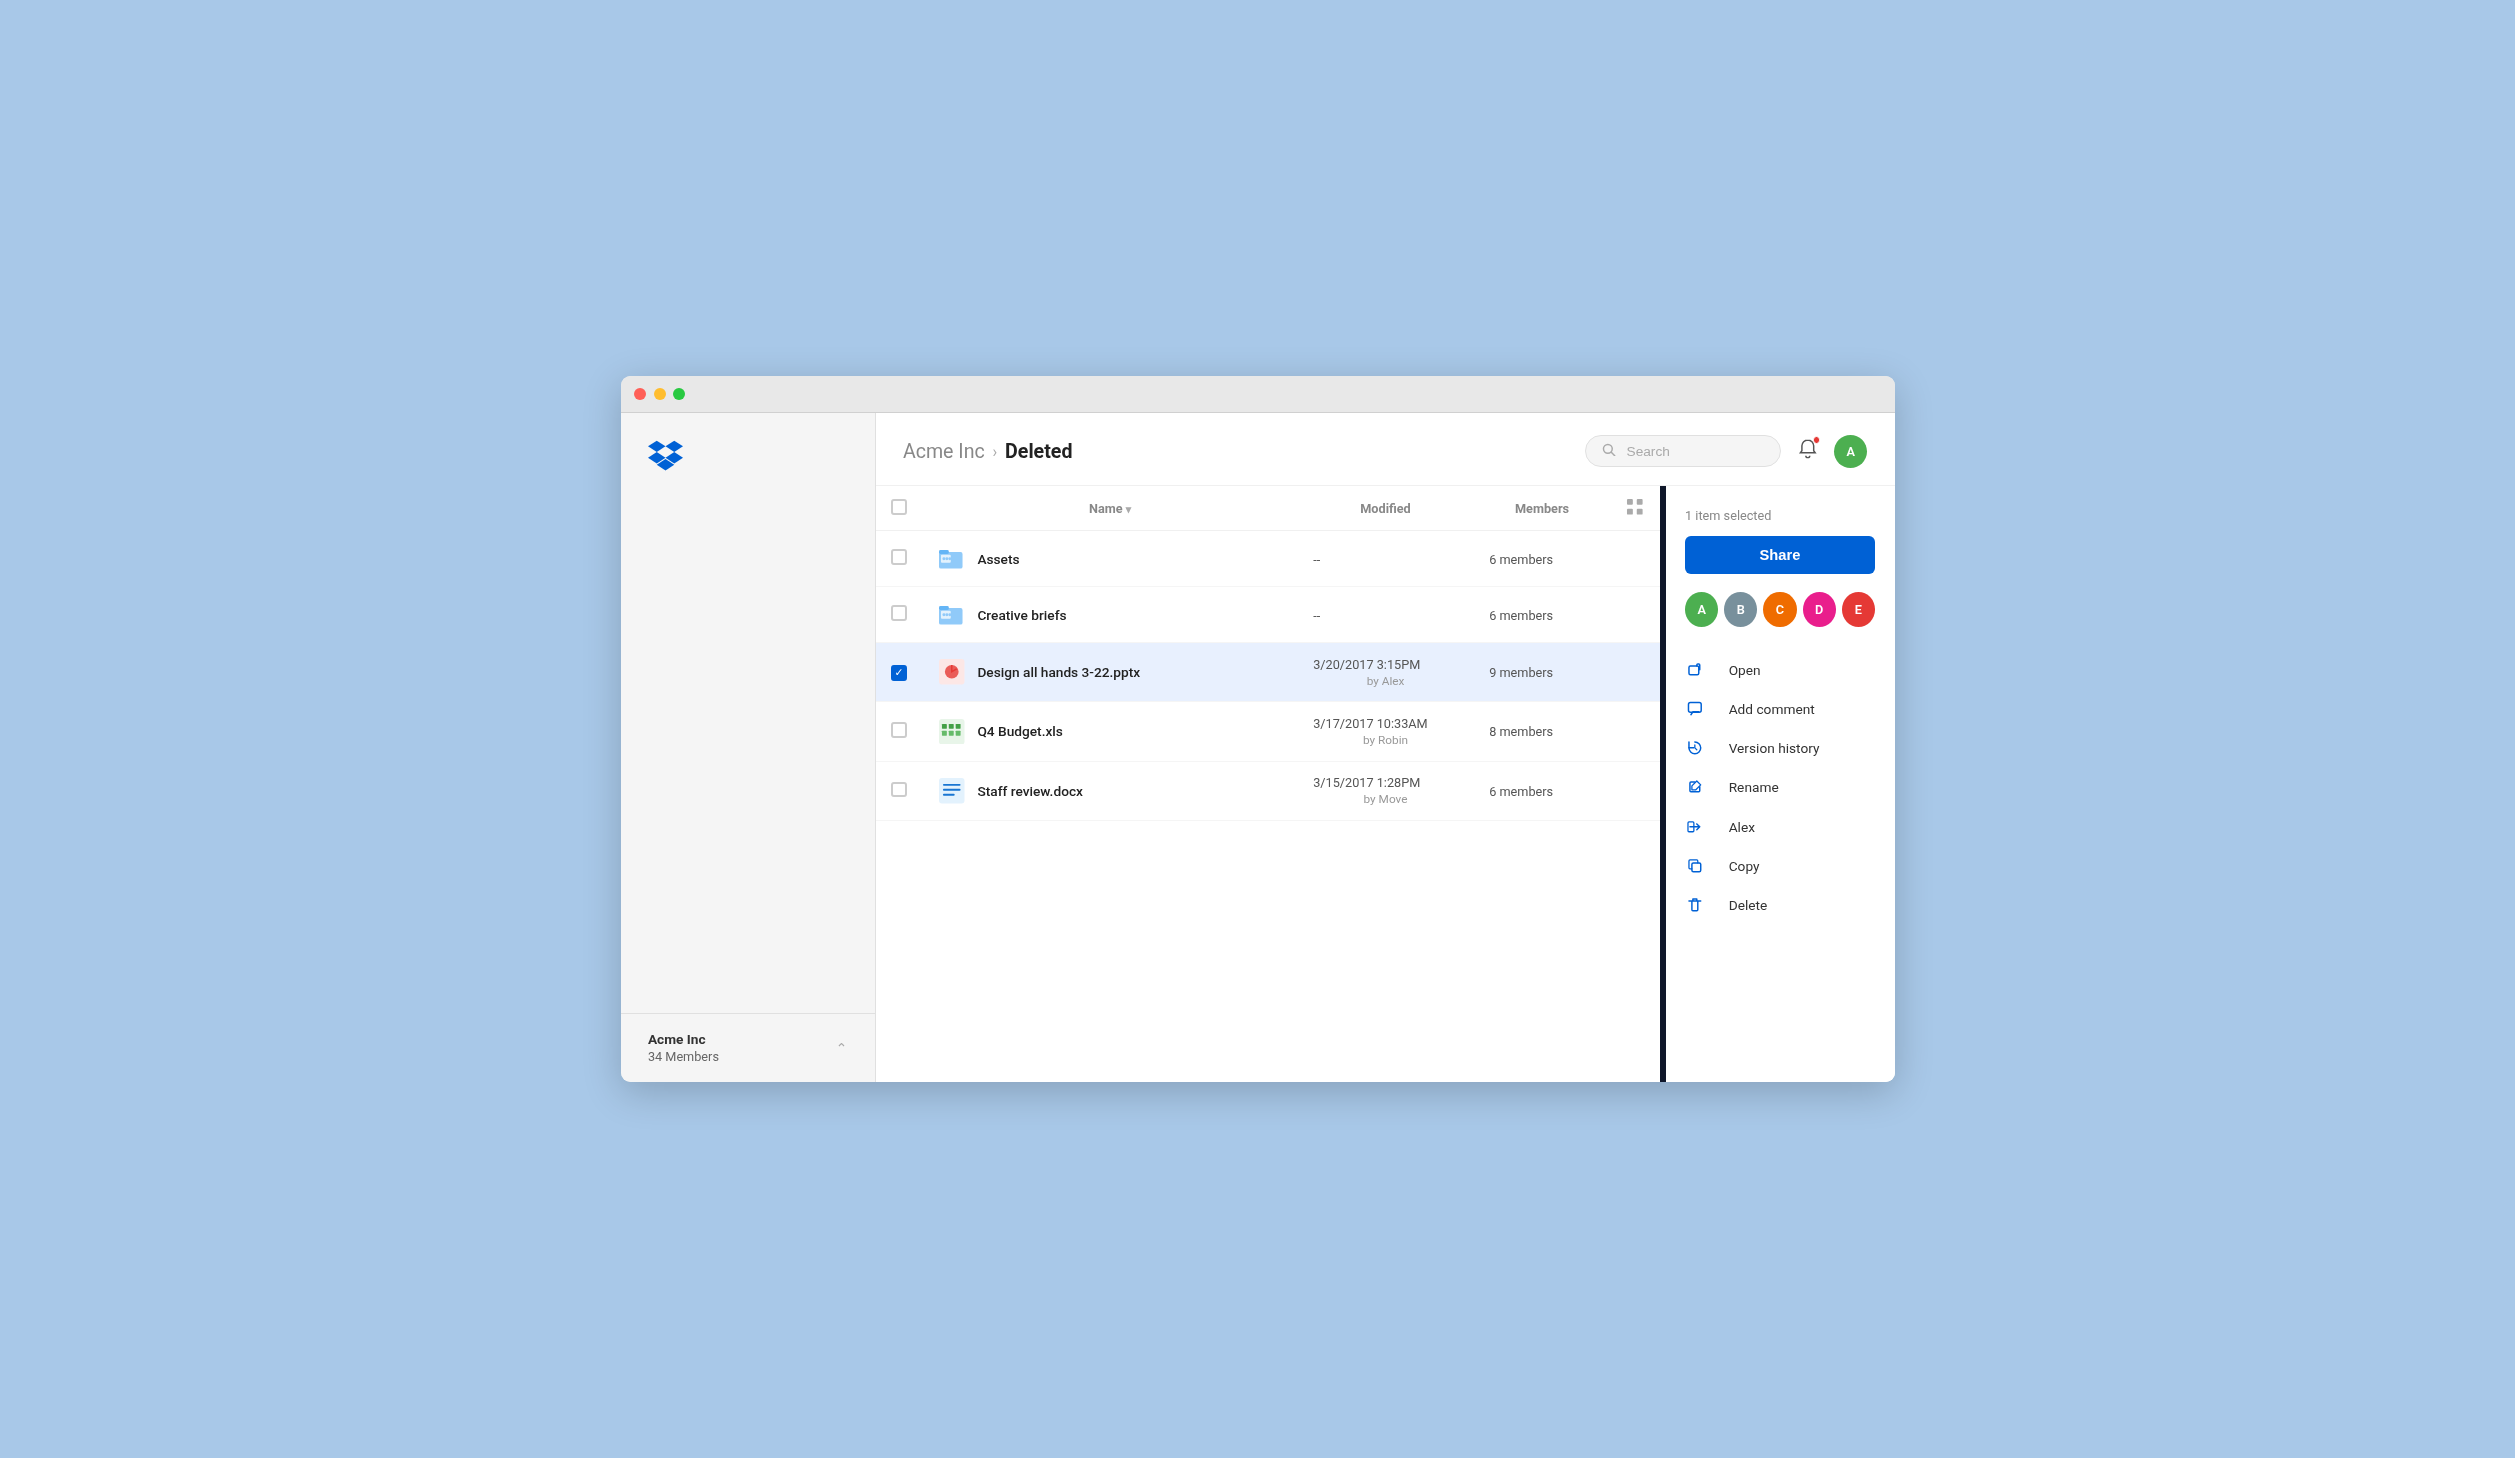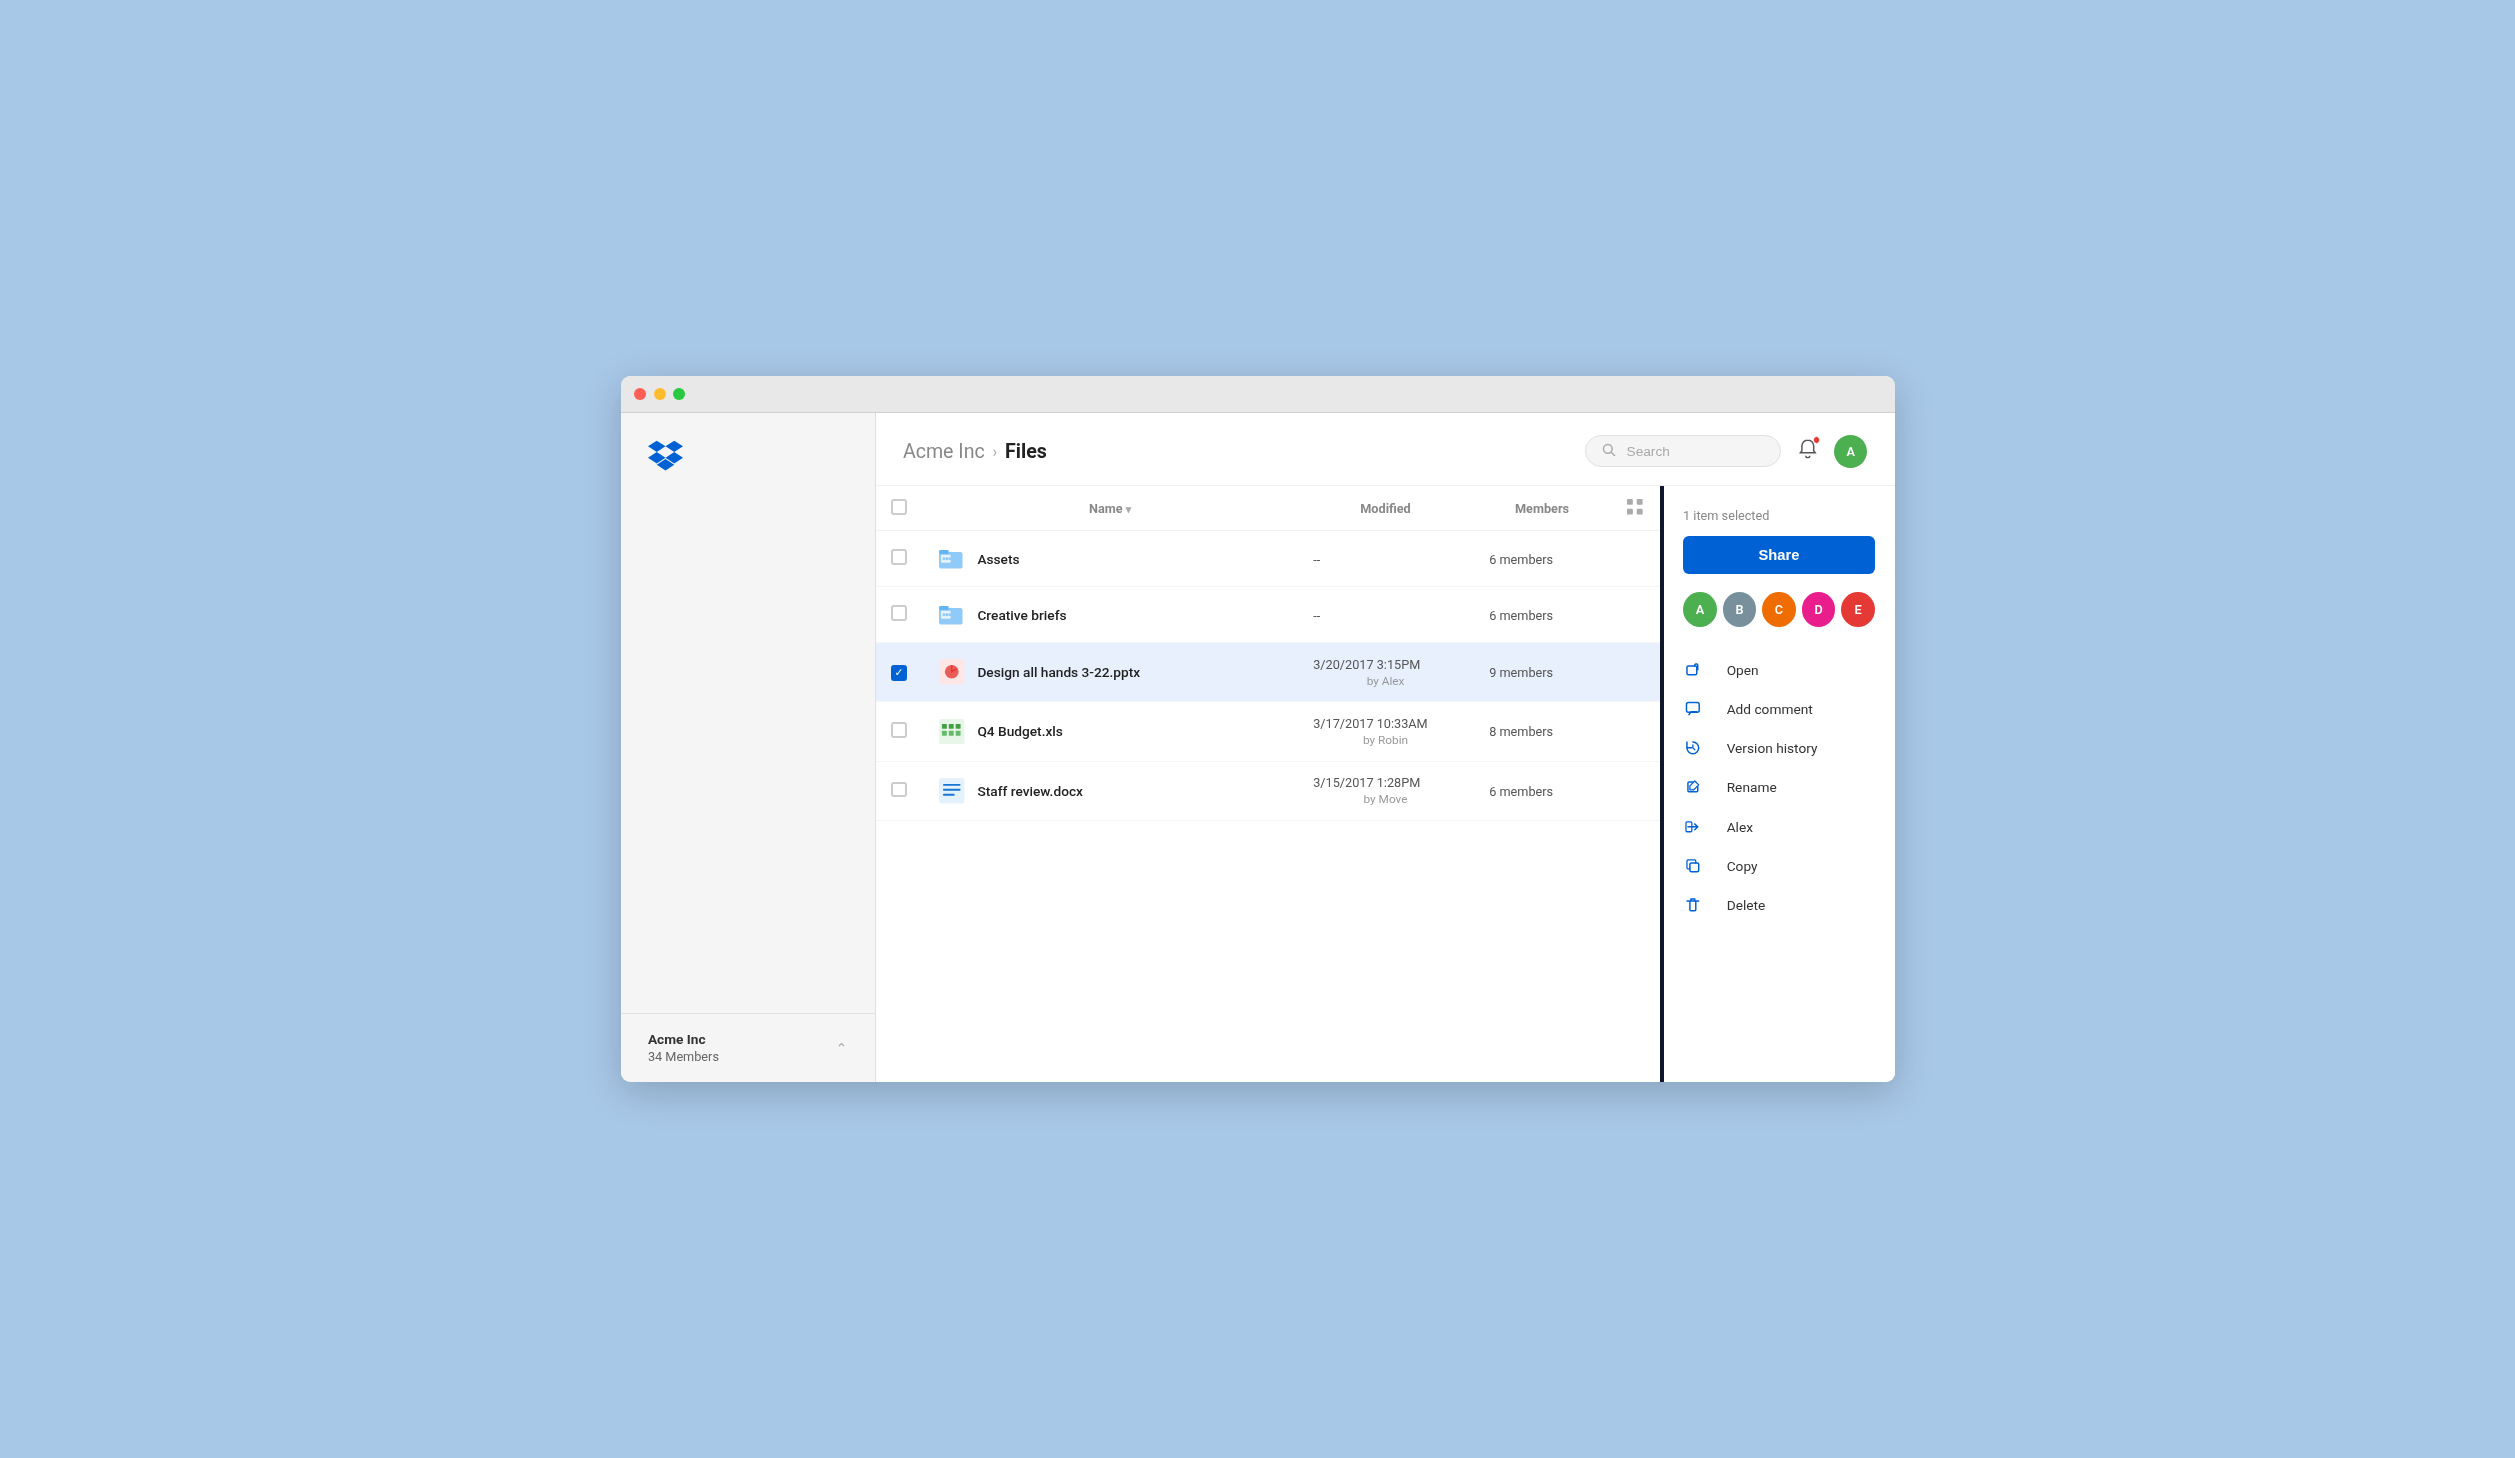--- a/index.html
+++ b/index.html
@@ -274,21 +274,21 @@
       text-align: center;
     }
     .members-count {
       font-size: 12.7px;
       color: #555;
     }
     
     .right-panel {
       width: 235px;
       background: #fff;
-      border-left: 4px solid #0f172a;
+      border-left: 6px solid #0f172a;
       padding: 21.6px 19.6px;
     }
     .selected-label {
       font-size: 12.7px;
       color: #888;
       margin-bottom: 13.7px;
     }
     .share-button {
       background: #0061d5;
       color: white;
@@ -375,21 +375,21 @@
         </div>
       </div>
     </div>
 
     <div class="main">
 
       <div class="topbar">
         <div class="breadcrumb">
           <span class="breadcrumb-parent">Acme Inc</span>
           <span class="breadcrumb-sep">›</span>
-          <span class="breadcrumb-current">Files</span>
+          <span class="breadcrumb-current">Deleted</span>
         </div>
         <div class="topbar-right">
           <div class="search-bar">
             <span class="search-icon-svg">
               <svg width="13.7" height="13.7" viewBox="0 0 14 14" fill="none">
                 <circle cx="6" cy="6" r="4.5" stroke="#aaa" stroke-width="1.5"></circle>
                 <line x1="9.5" y1="9.5" x2="13" y2="13" stroke="#aaa" stroke-width="1.5" stroke-linecap="round"></line>
               </svg>
             </span>
             <input class="search-input" type="text" placeholder="Search" style="">

